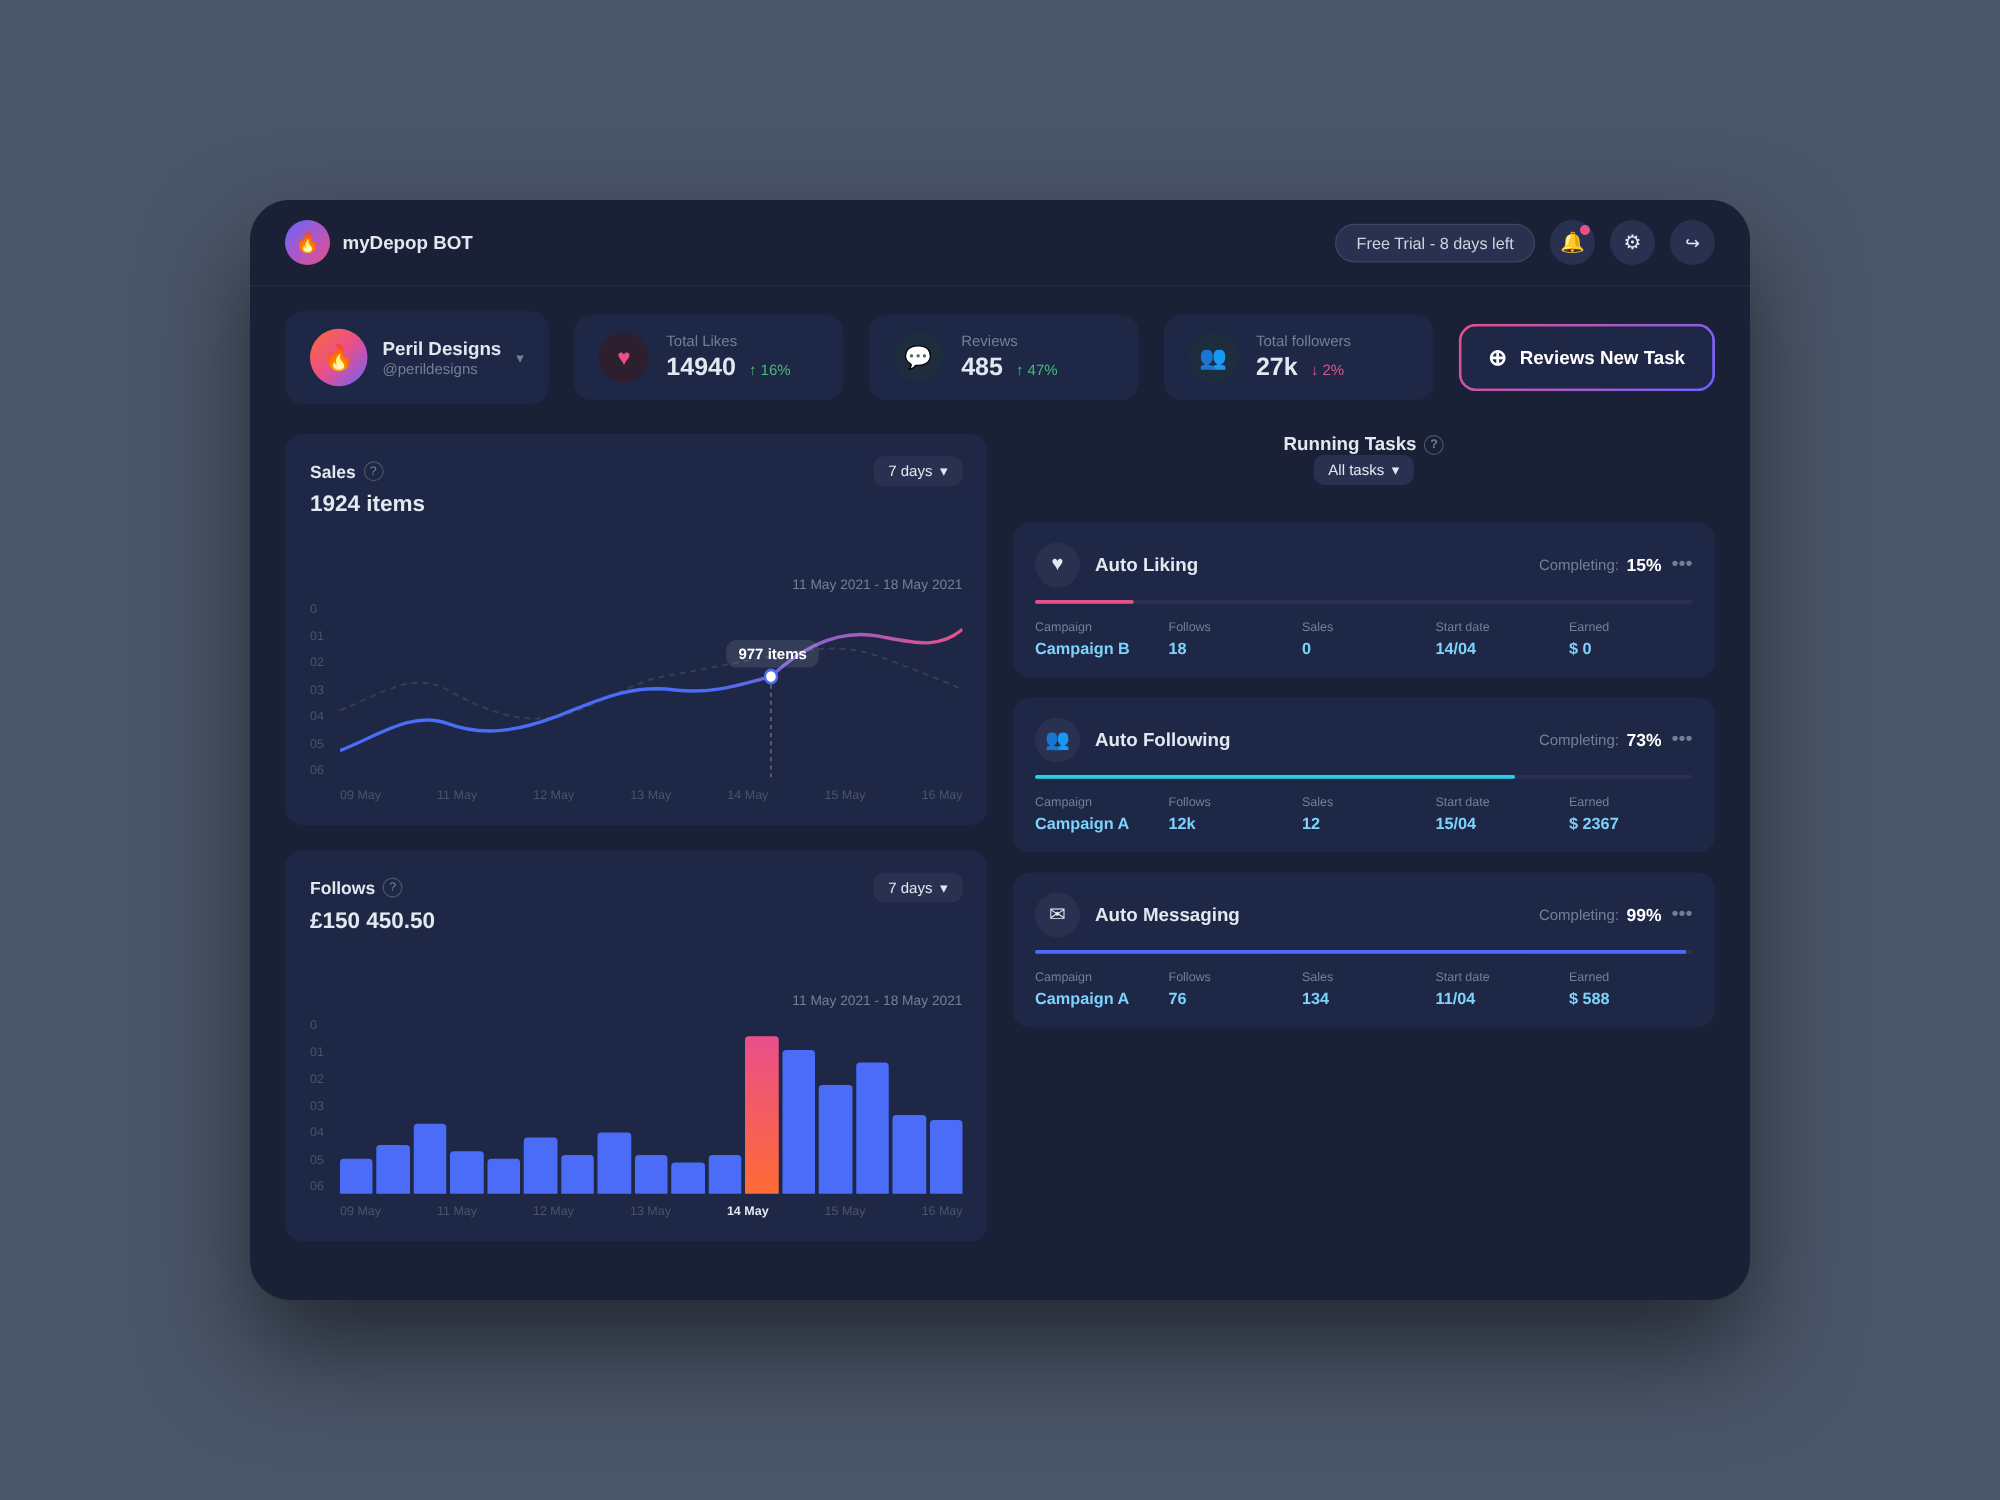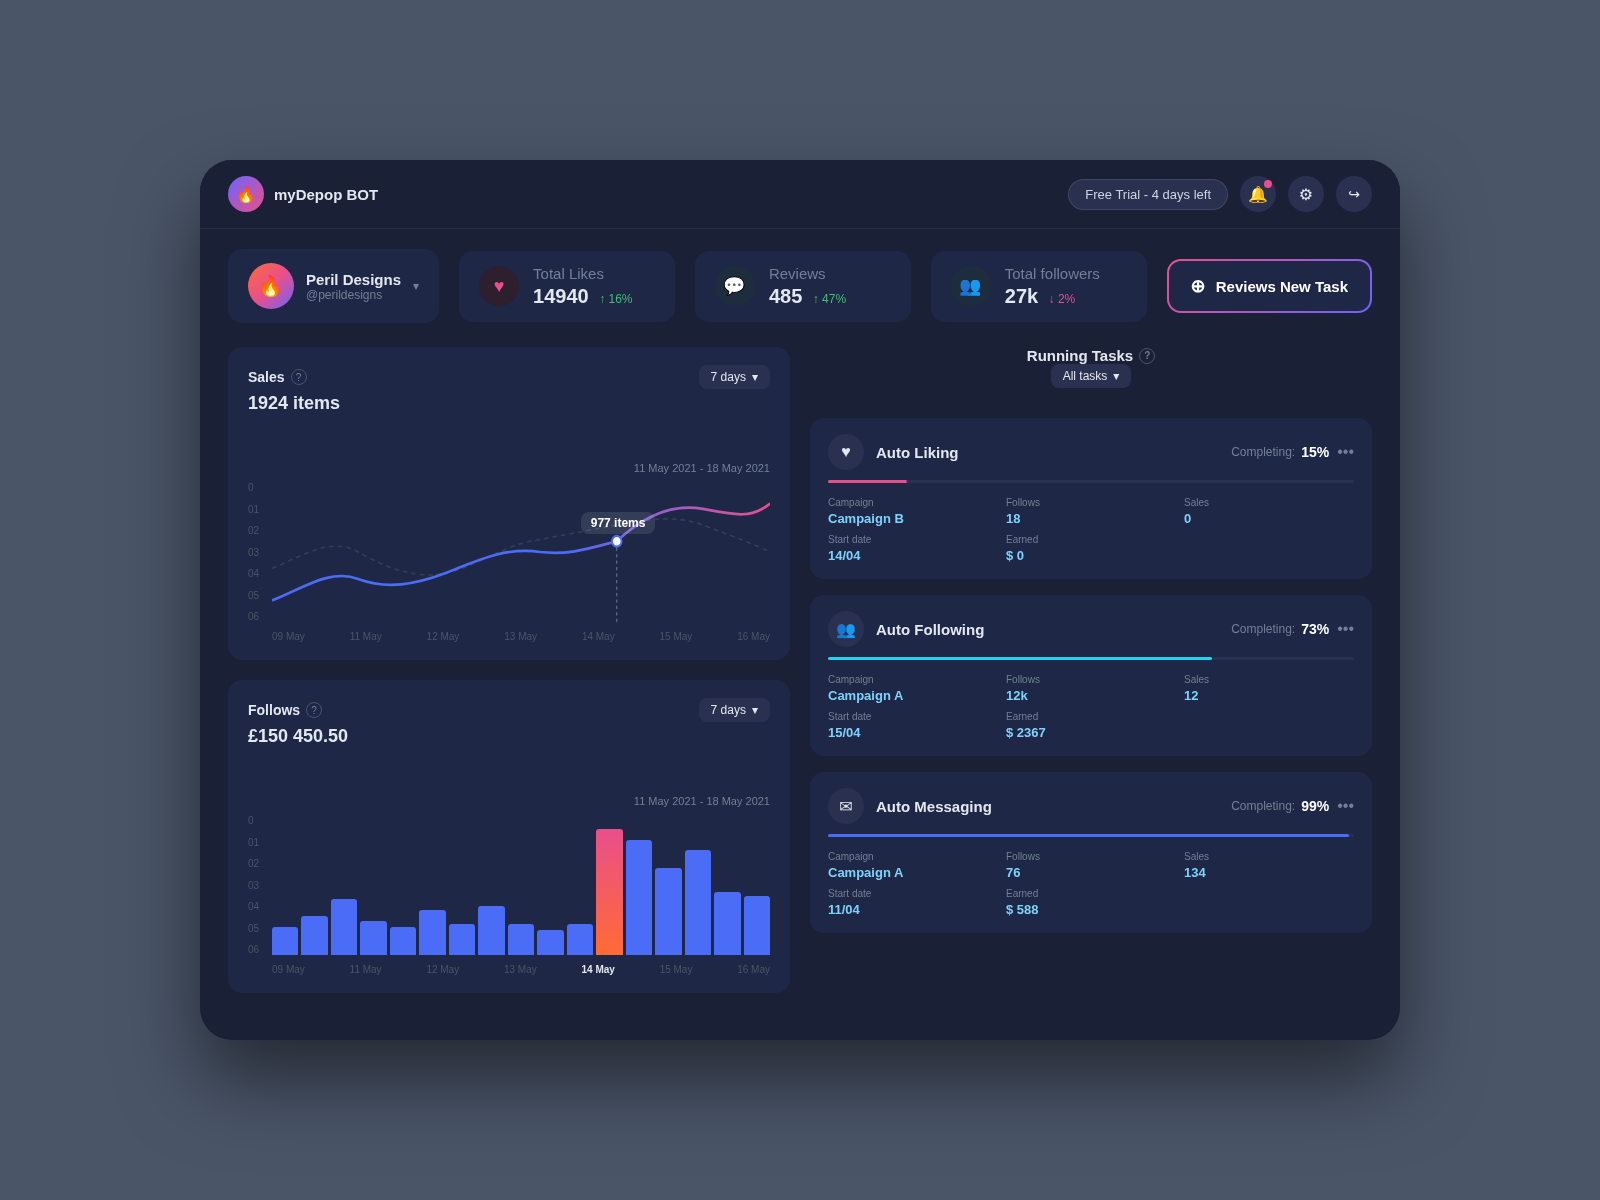--- a/index.html
+++ b/index.html
@@ -150,21 +150,21 @@
       border-radius: 50%;
       display: flex;
       align-items: center;
       justify-content: center;
       font-size: 18px;
     }
     .stat-icon.likes { background: #2d1f2e; color: #e94f8b; }
     .stat-icon.reviews { background: #1e2d3d; color: #4a9eff; }
     .stat-icon.followers { background: #1e2d3d; color: #4a9eff; }
     .stat-info { flex: 1; }
-    .stat-label { color: #718096; font-size: 15px; margin-bottom: 3px; }
+    .stat-label { color: #718096; font-size: 12px; margin-bottom: 3px; }
     .stat-value { color: #e2e8f0; font-size: 20px; font-weight: 700; }
     .stat-change { font-size: 12px; margin-left: 6px; }
     .stat-change.up { color: #48bb78; }
     .stat-change.down { color: #e94f8b; }
     .create-task-btn {
       background: transparent;
       border: 2px solid transparent;
       border-radius: 14px;
       padding: 14px 22px;
       display: flex;
@@ -383,21 +383,21 @@
     }
     .progress-fill {
       height: 100%;
       border-radius: 2px;
     }
     .progress-fill.red { background: #e94f8b; }
     .progress-fill.cyan { background: #22d3ee; }
     .progress-fill.blue { background: #4a6cf7; }
     .task-stats {
       display: grid;
-      grid-template-columns: repeat(3, 1fr);
+      grid-template-columns: repeat(5, 1fr);
       gap: 8px;
     }
     .task-stat-label {
       color: #718096;
       font-size: 10px;
       margin-bottom: 3px;
     }
     .task-stat-value {
       color: #7dd3fc;
       font-size: 13px;
@@ -408,21 +408,21 @@
 <body>
 
 <div class="device">
 
   <div class="topbar">
     <div class="logo-area">
       <div class="logo-icon">🔥</div>
       <span class="logo-text">myDepop BOT</span>
     </div>
     <div class="topbar-right">
-      <div class="trial-badge">Free Trial - 4 days left</div>
+      <div class="trial-badge">Free Trial - 8 days left</div>
       <button class="icon-btn">
         <span>🔔</span>
         <span class="notif-dot"></span>
       </button>
       <button class="icon-btn">
         <span>⚙</span>
       </button>
       <button class="icon-btn">
         <span style="font-size:14px;">↪</span>
       </button>

